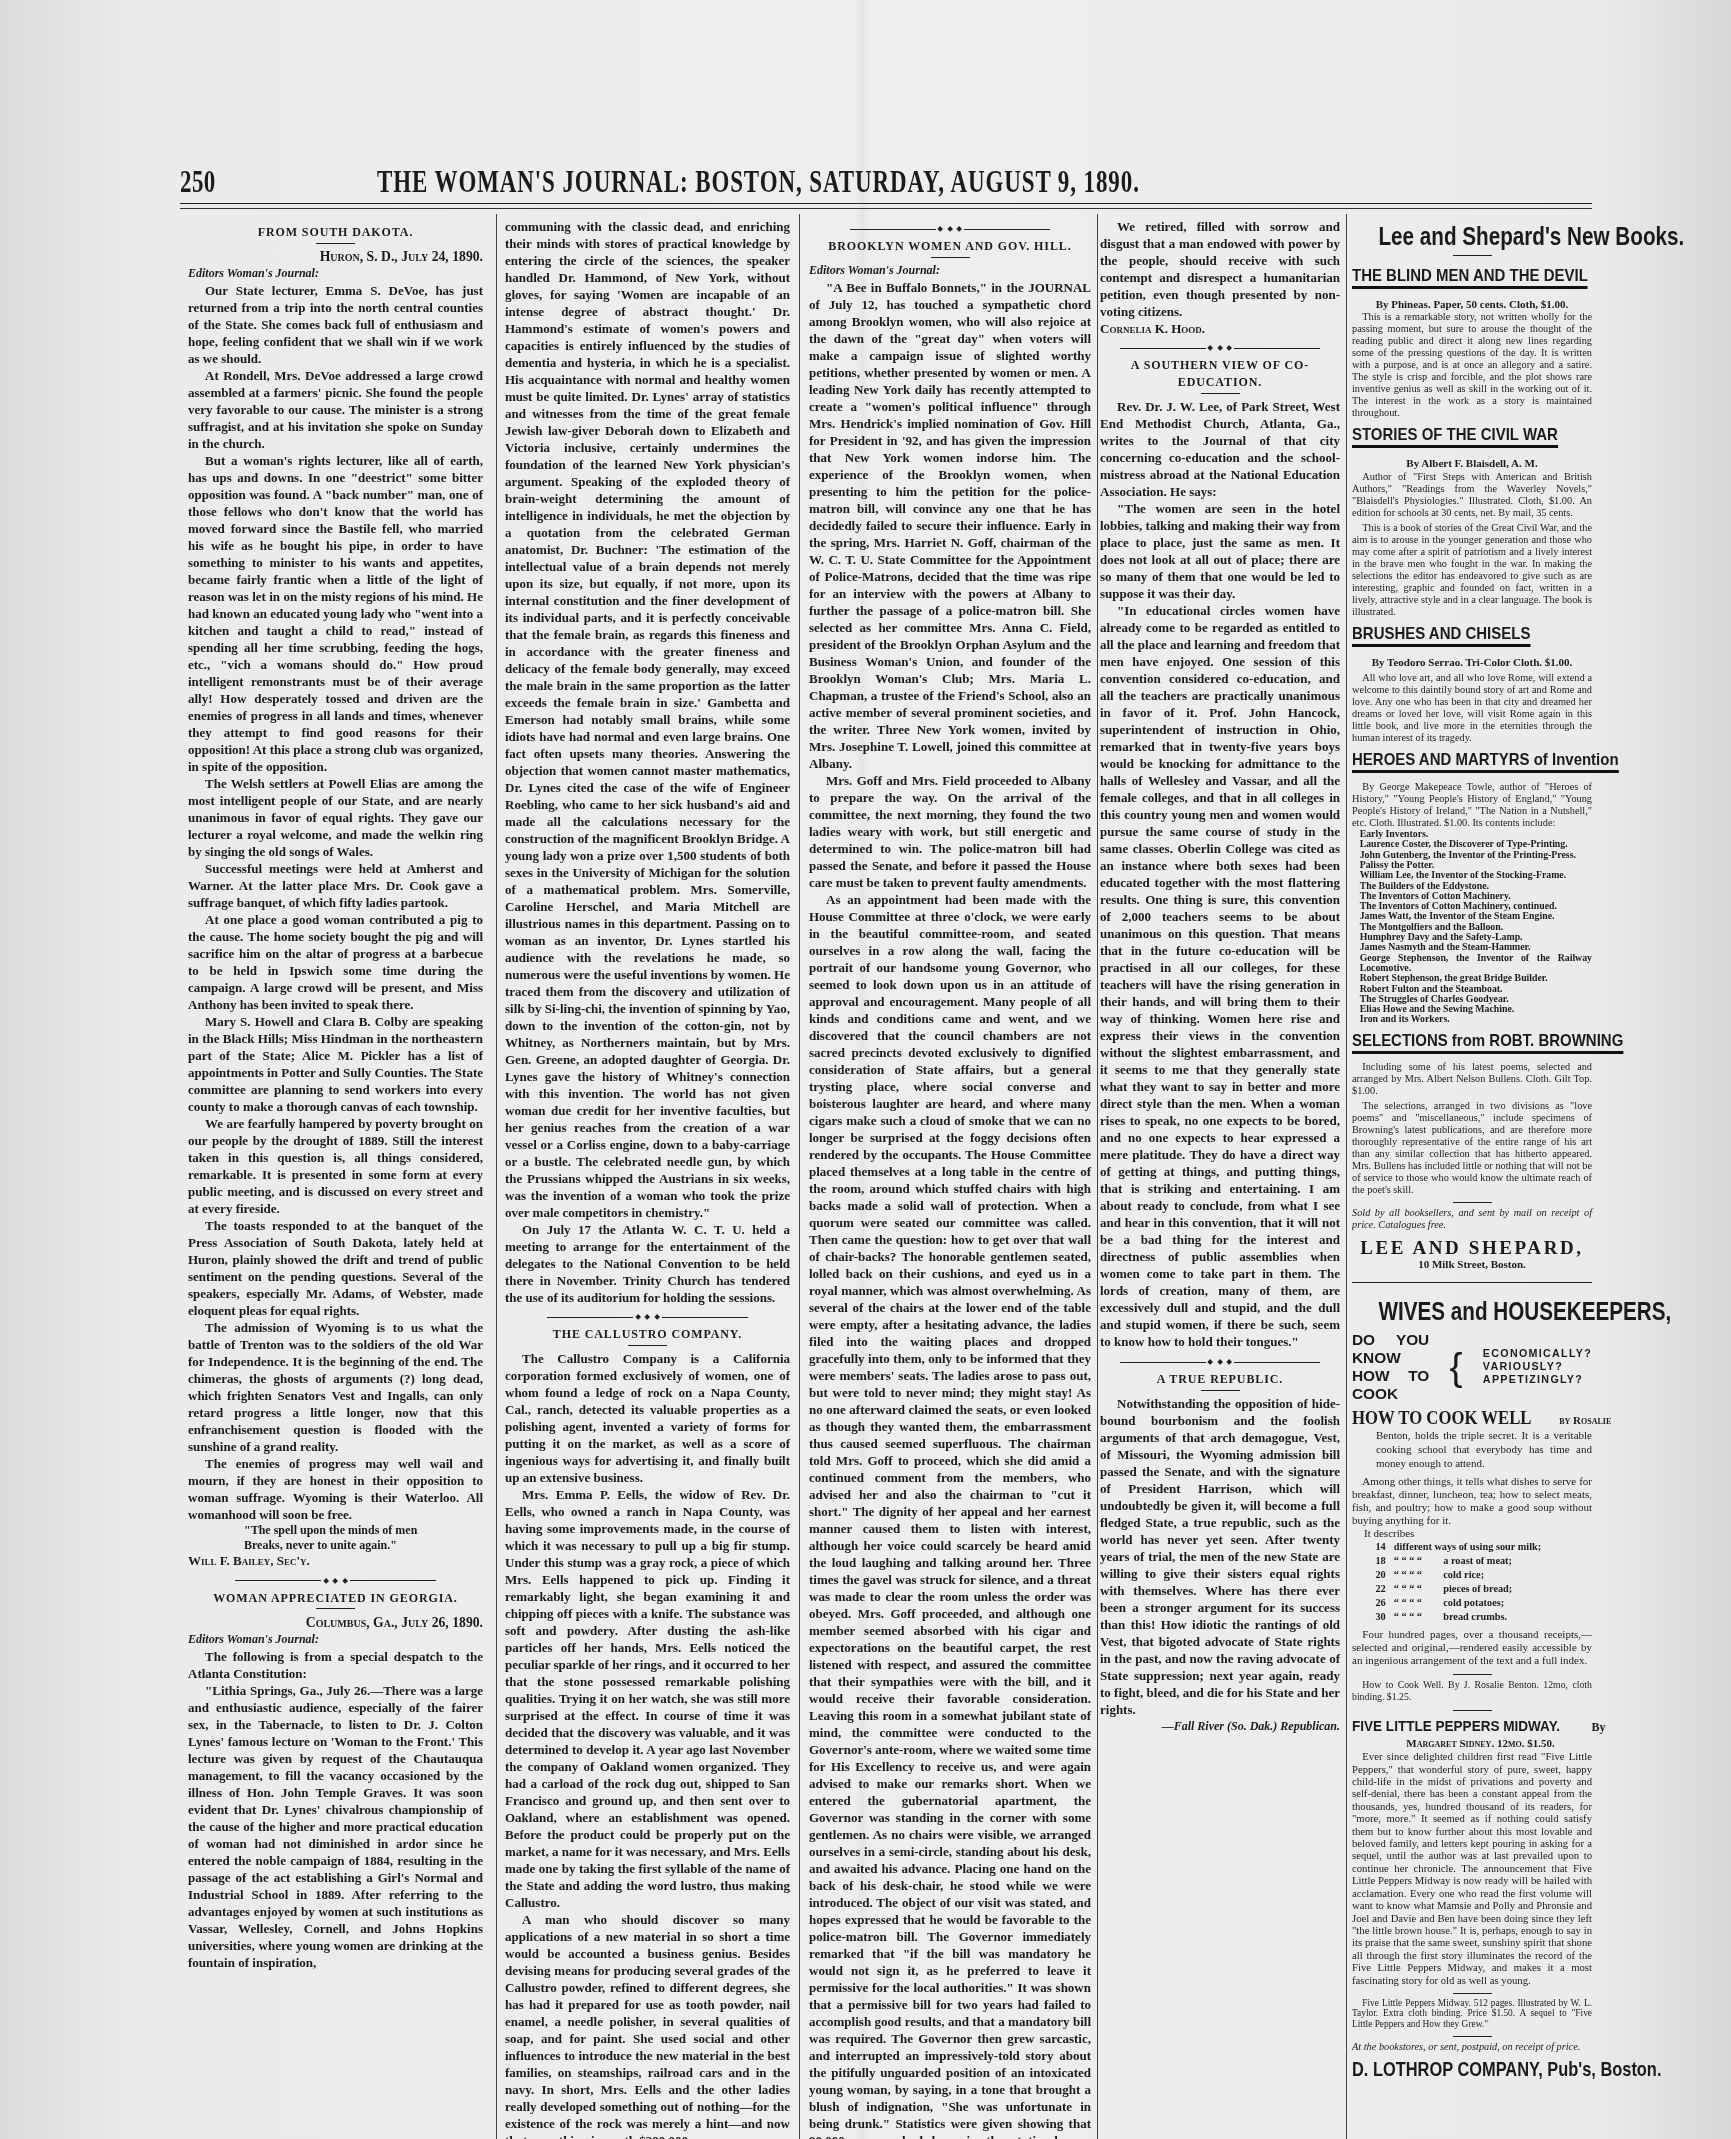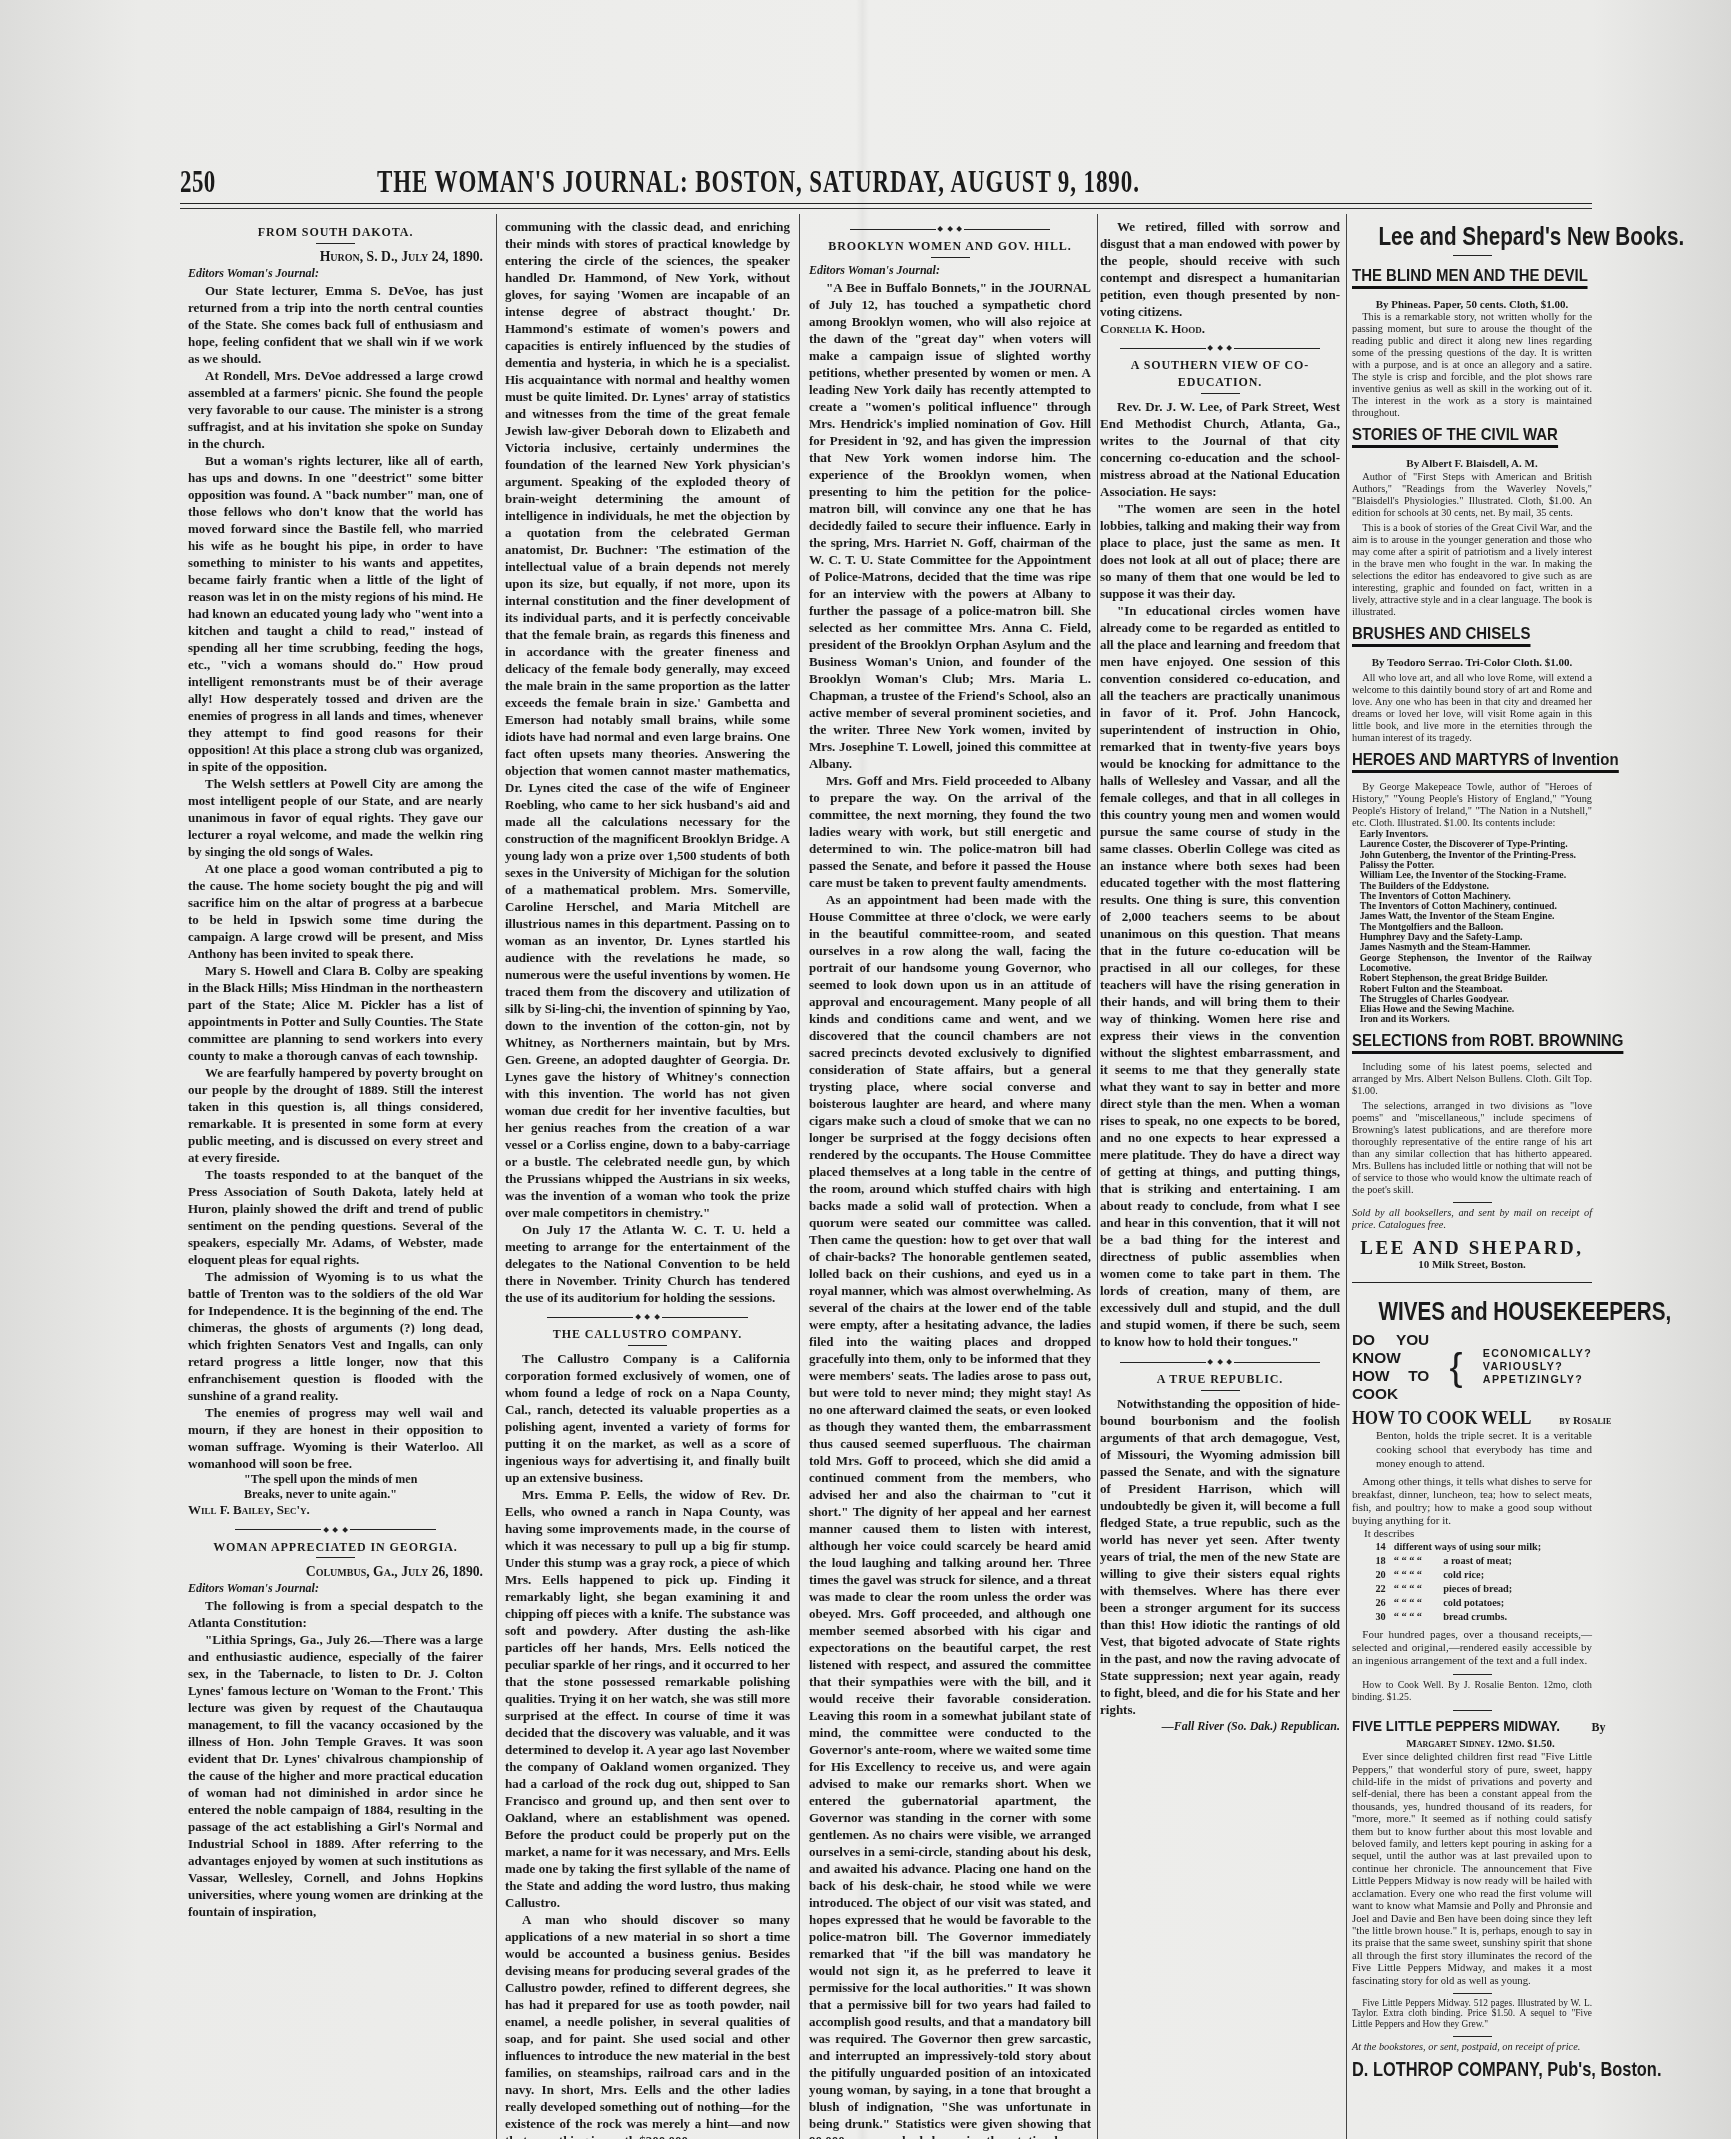--- a/index.html
+++ b/index.html
@@ -67,21 +67,22 @@
   <div class="vrule" style="left:1346px;height:2012px"></div>
 
   <div class="col c1">
     <div class="head">FROM SOUTH DAKOTA.</div>
     <div class="dash"></div>
     <div class="dateline">Huron, S. D., July 24, 1890.</div>
     <div class="salut">Editors Woman's Journal:</div>
     <p>Our State lecturer, Emma S. DeVoe, has just returned from a trip into the north central counties of the State. She comes back full of enthusiasm and hope, feeling confident that we shall win if we work as we should.</p>
     <p>At Rondell, Mrs. DeVoe addressed a large crowd assembled at a farmers' picnic. She found the people very favorable to our cause. The minister is a strong suffragist, and at his invitation she spoke on Sunday in the church.</p>
     <p>But a woman's rights lecturer, like all of earth, has ups and downs. In one "deestrict" some bitter opposition was found. A "back number" man, one of those fellows who don't know that the world has moved forward since the Bastile fell, who married his wife as he bought his pipe, in order to have something to minister to his wants and appetites, became fairly frantic when a little of the light of reason was let in on the misty regions of his mind. He had known an educated young lady who "went into a kitchen and taught a child to read," instead of spending all her time scrubbing, feeding the hogs, etc., "vich a womans should do." How proud intelligent remonstrants must be of their average ally! How desperately tossed and driven are the enemies of progress in all lands and times, whenever they attempt to find good reasons for their opposition! At this place a strong club was organized, in spite of the opposition.</p>
-    <p>The Welsh settlers at Powell City are among the most intelligent people of our State, and are nearly unanimous in favor of equal rights. They gave our lecturer a royal welcome, and made the welkin ring by singing the old songs of Wales.</p>
+    <p>The Welsh settlers at Powell Elias are among the most intelligent people of our State, and are nearly unanimous in favor of equal rights. They gave our lecturer a royal welcome, and made the welkin ring by singing the old songs of Wales.</p>
+    <p>Successful meetings were held at Amherst and Warner. At the latter place Mrs. Dr. Cook gave a suffrage banquet, of which fifty ladies partook.</p>
     <p>At one place a good woman contributed a pig to the cause. The home society bought the pig and will sacrifice him on the altar of progress at a barbecue to be held in Ipswich some time during the campaign. A large crowd will be present, and Miss Anthony has been invited to speak there.</p>
     <p>Mary S. Howell and Clara B. Colby are speaking in the Black Hills; Miss Hindman in the northeastern part of the State; Alice M. Pickler has a list of appointments in Potter and Sully Counties. The State committee are planning to send workers into every county to make a thorough canvas of each township.</p>
     <p>We are fearfully hampered by poverty brought on our people by the drought of 1889. Still the interest taken in this question is, all things considered, remarkable. It is presented in some form at every public meeting, and is discussed on every street and at every fireside.</p>
     <p>The toasts responded to at the banquet of the Press Association of South Dakota, lately held at Huron, plainly showed the drift and trend of public sentiment on the pending questions. Several of the speakers, especially Mr. Adams, of Webster, made eloquent pleas for equal rights.</p>
     <p>The admission of Wyoming is to us what the battle of Trenton was to the soldiers of the old War for Independence. It is the beginning of the end. The chimeras, the ghosts of arguments (?) long dead, which frighten Senators Vest and Ingalls, can only retard progress a little longer, now that this enfranchisement question is flooded with the sunshine of a grand reality.</p>
     <p>The enemies of progress may well wail and mourn, if they are honest in their opposition to woman suffrage. Wyoming is their Waterloo. All womanhood will soon be free.</p>
     <div class="quote">
       <div>"The spell upon the minds of men</div>
       <div>Breaks, never to unite again."</div>
     </div>

